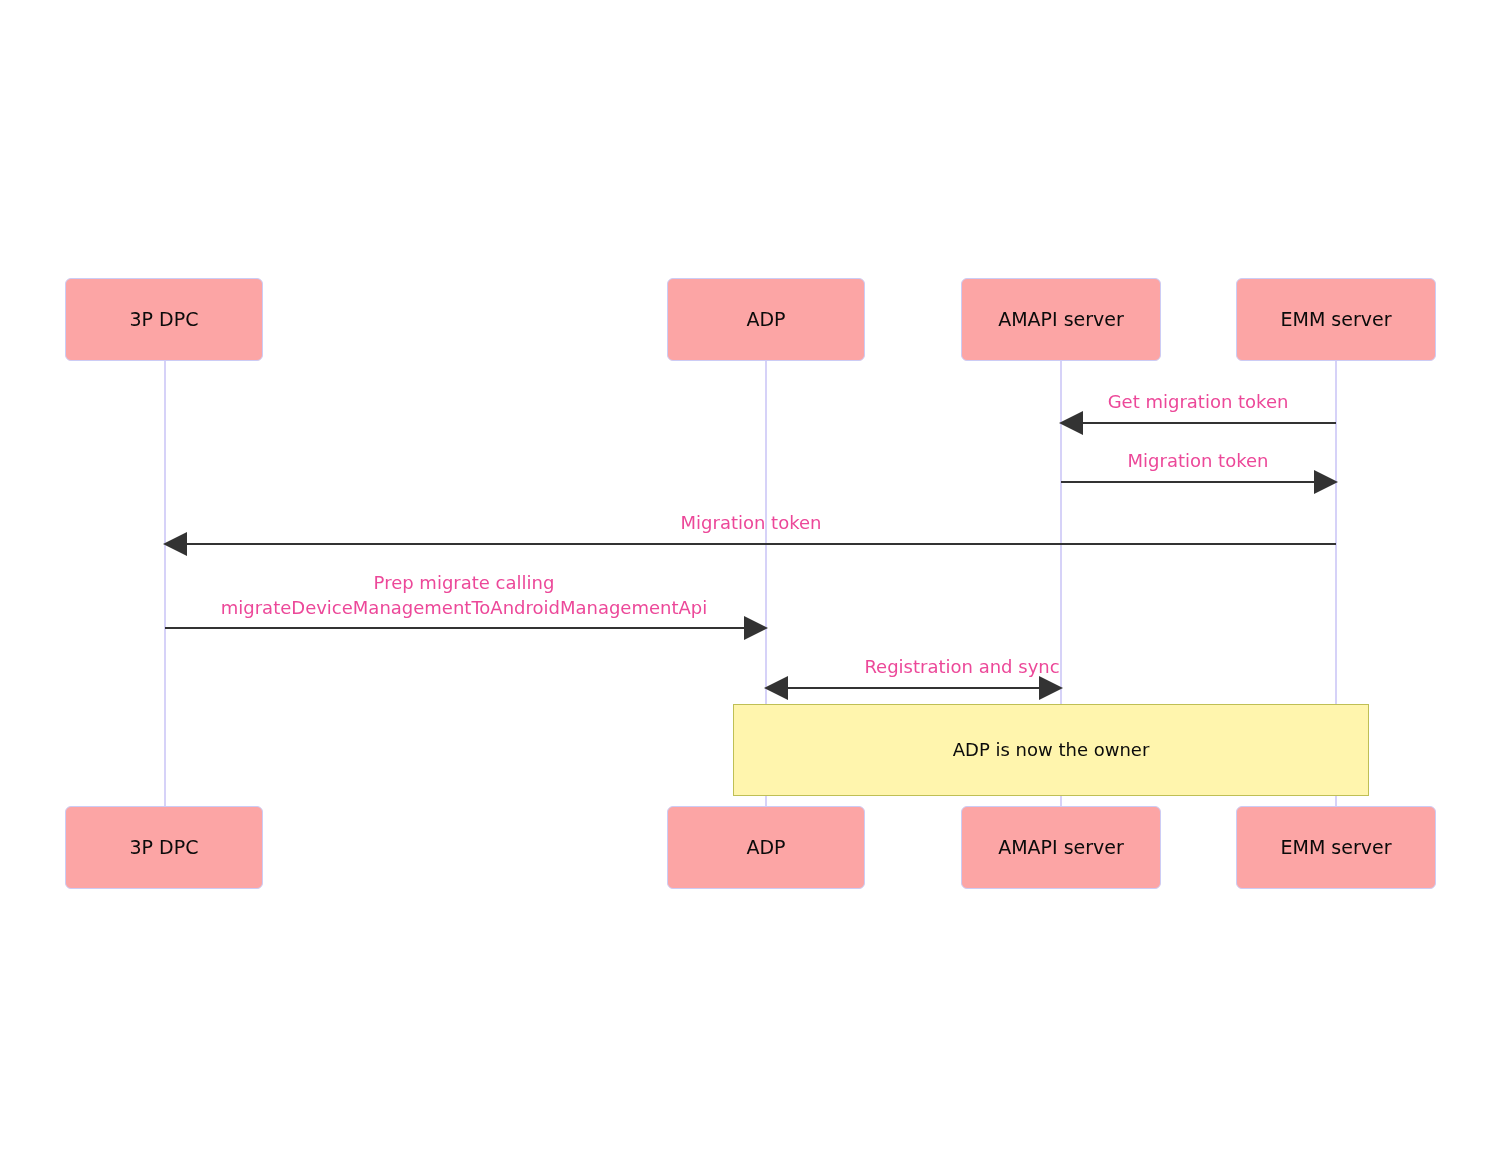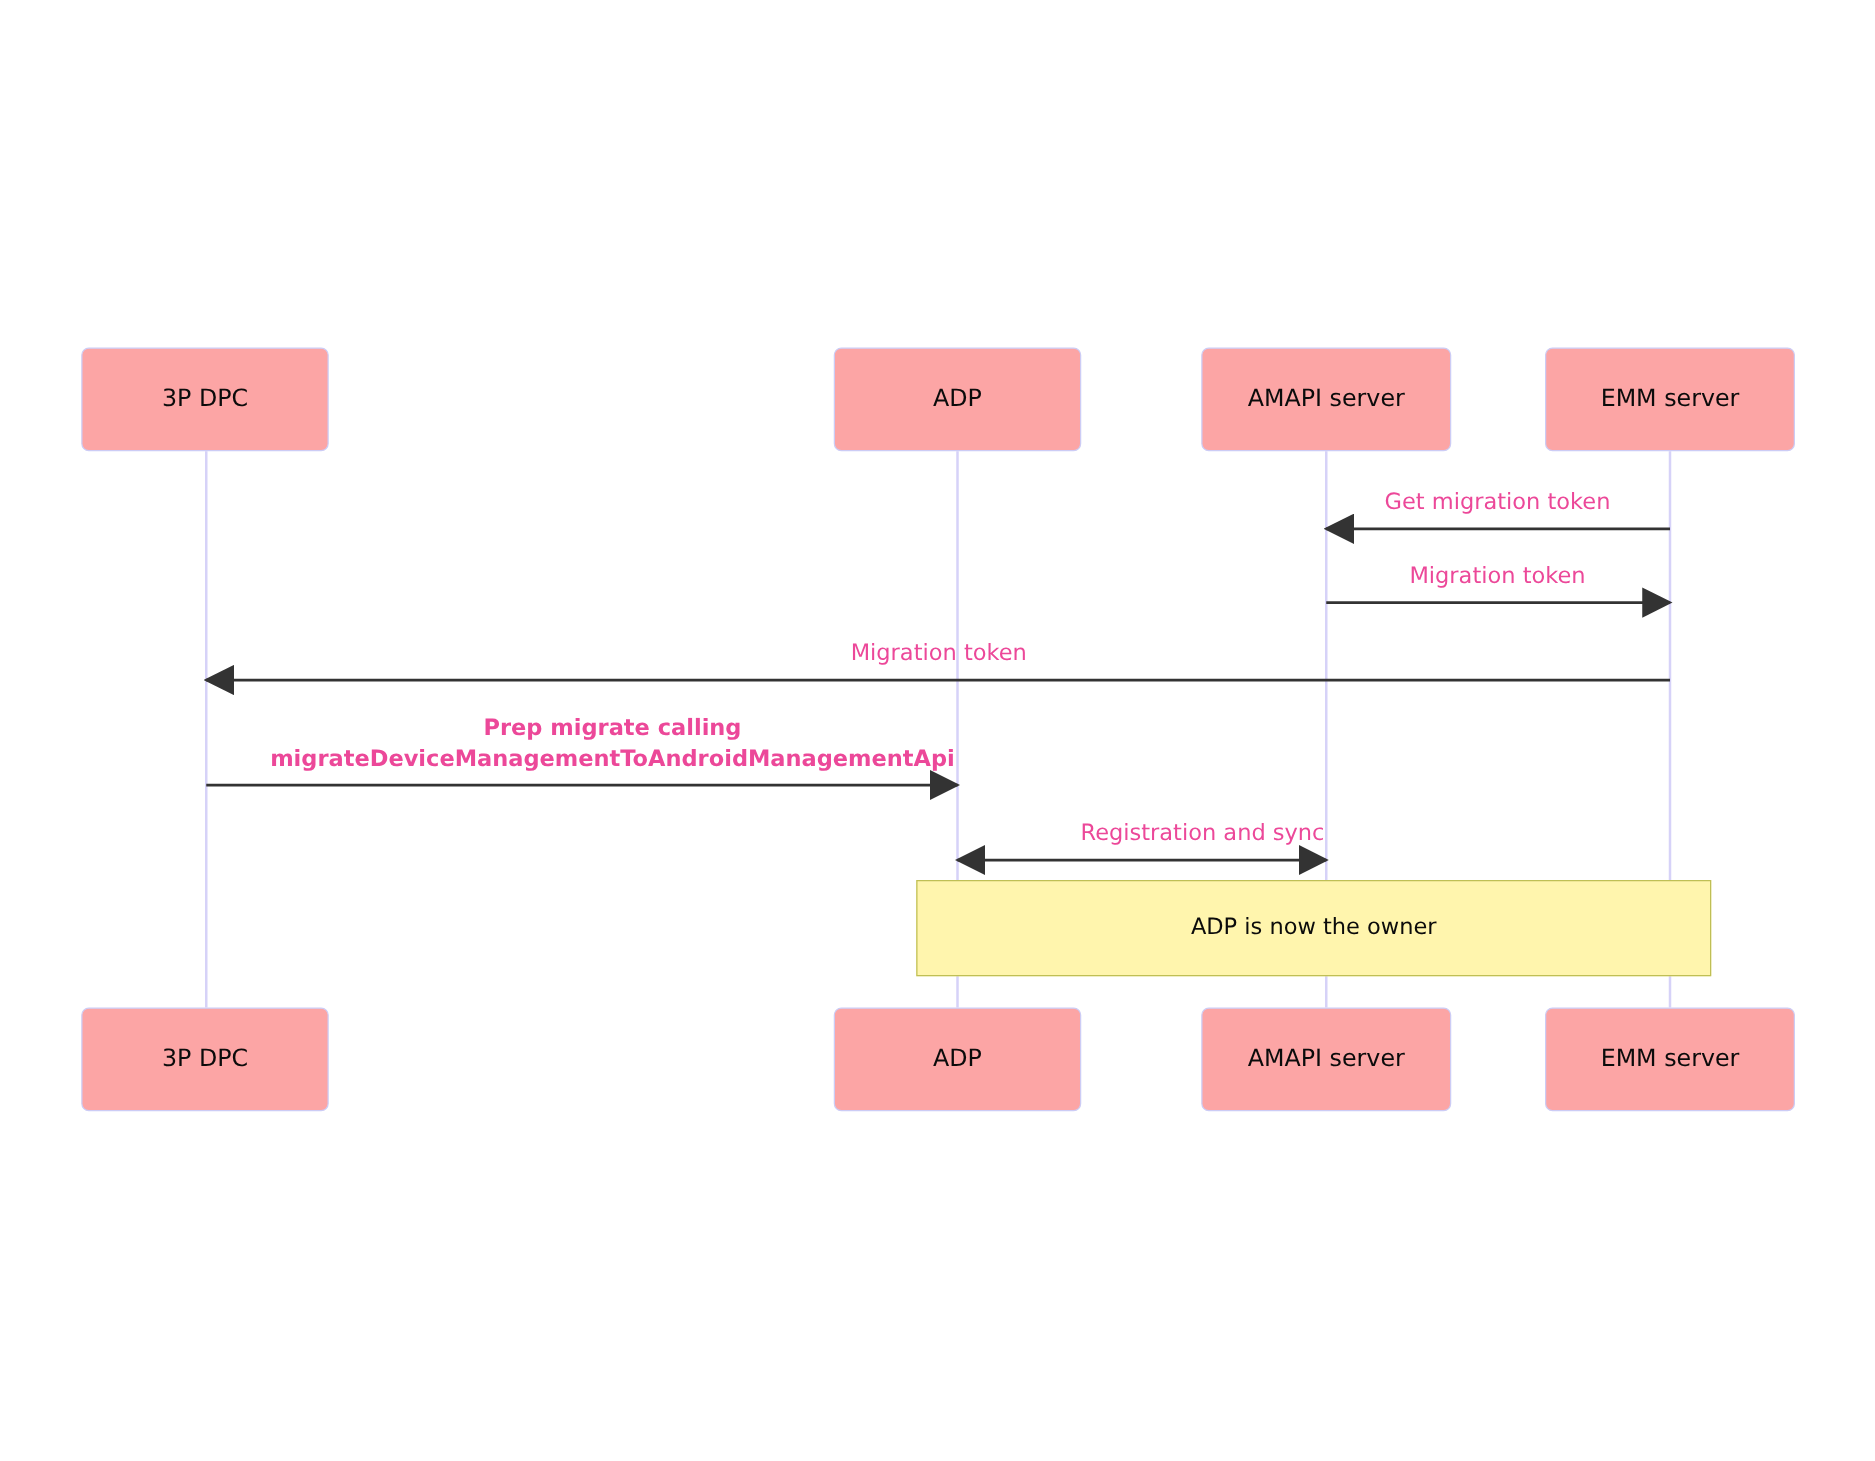--- a/index.html
+++ b/index.html
@@ -128,23 +128,23 @@
         <span class="participant-label">AMAPI server</span>
       </div>
       <div class="participant-box" style="left: 1236px; top: 806px; width: 200px; height: 83px;">
         <span class="participant-label">EMM server</span>
       </div>
     </div>
   <div id="message-labels">
       <div class="msg-label" style="left: 1198px; top: 390px;">Get migration token</div>
       <div class="msg-label" style="left: 1198px; top: 449px;">Migration token</div>
       <div class="msg-label" style="left: 751px; top: 511px;">Migration token</div>
-      <div class="msg-label" style="left: 490px; top: 571px; font-weight: bold;">Prep migrate calling
+      <div class="msg-label" style="left: 464px; top: 571px;">Prep migrate calling
 migrateDeviceManagementToAndroidManagementApi</div>
       <div class="msg-label" style="left: 962px; top: 655px;">Registration and sync</div>
     </div>
   <div id="notes-layer">
-      <div class="note-box" style="left: 733px; top: 704px; width: 636px; height: 77px;">
+      <div class="note-box" style="left: 733px; top: 704px; width: 636px; height: 92px;">
         <div class="note-line">ADP is now the owner</div>
       </div>
     </div>
 
 </div>
 
 </body></html>

